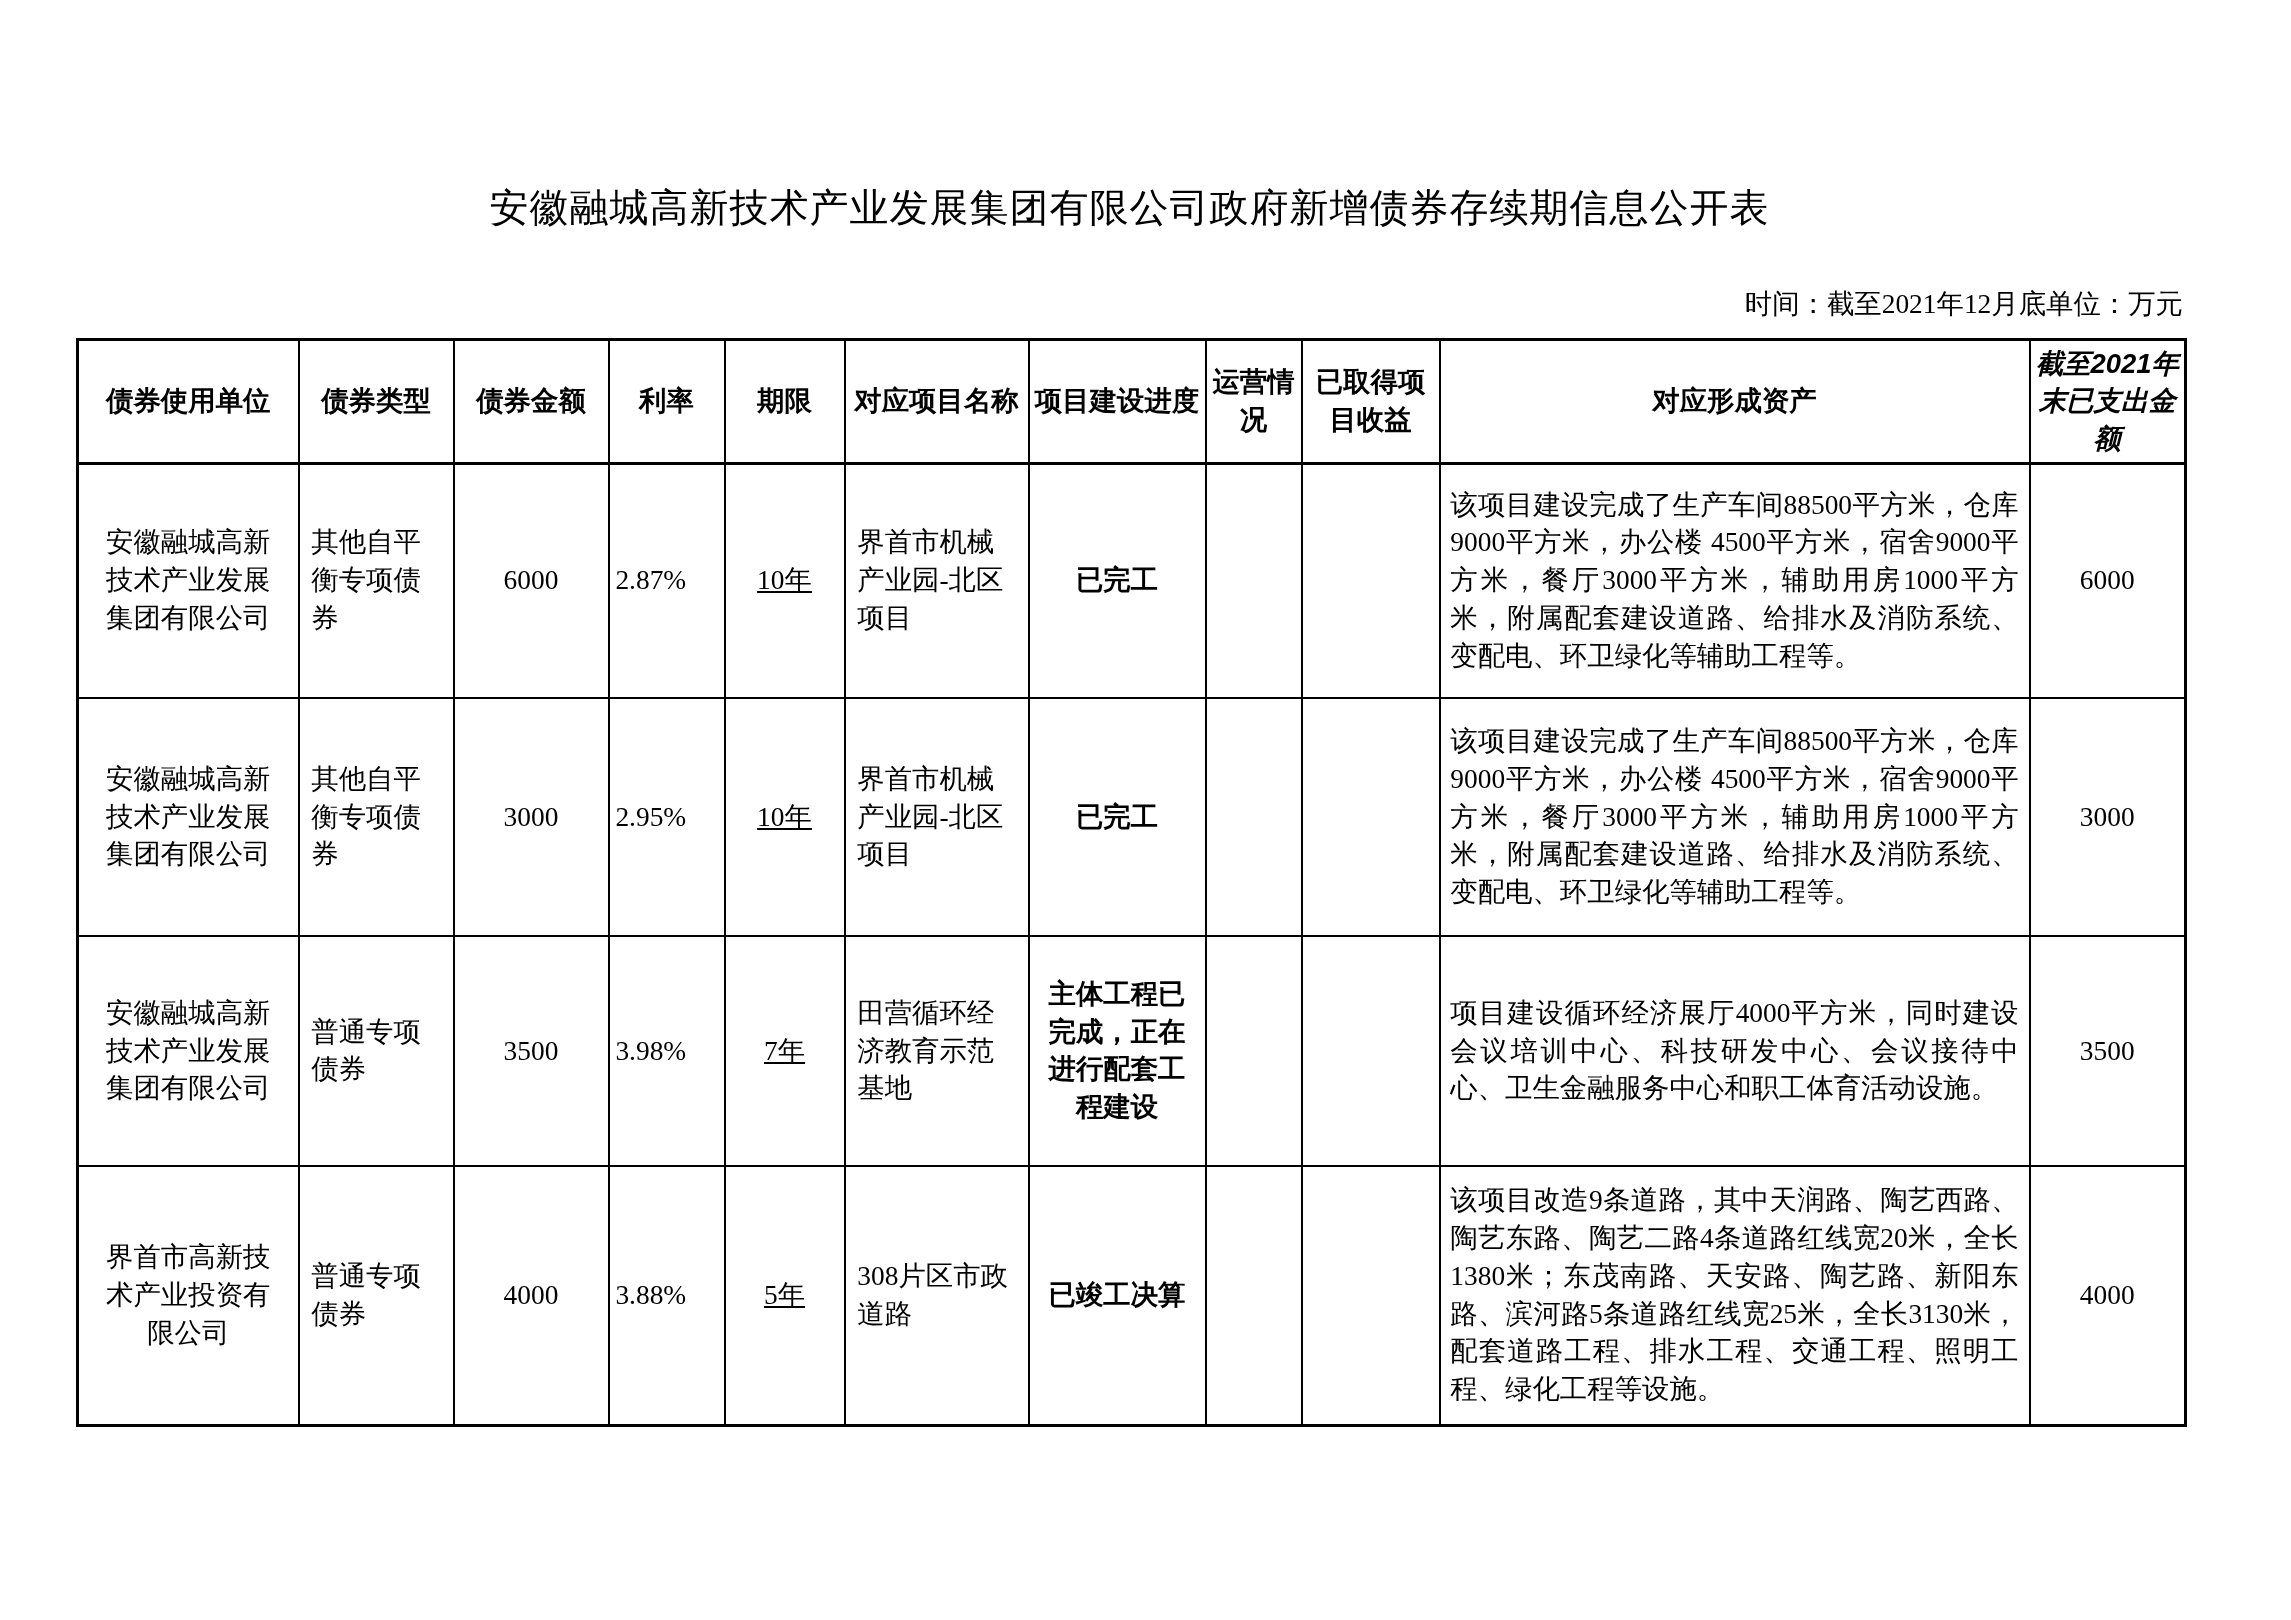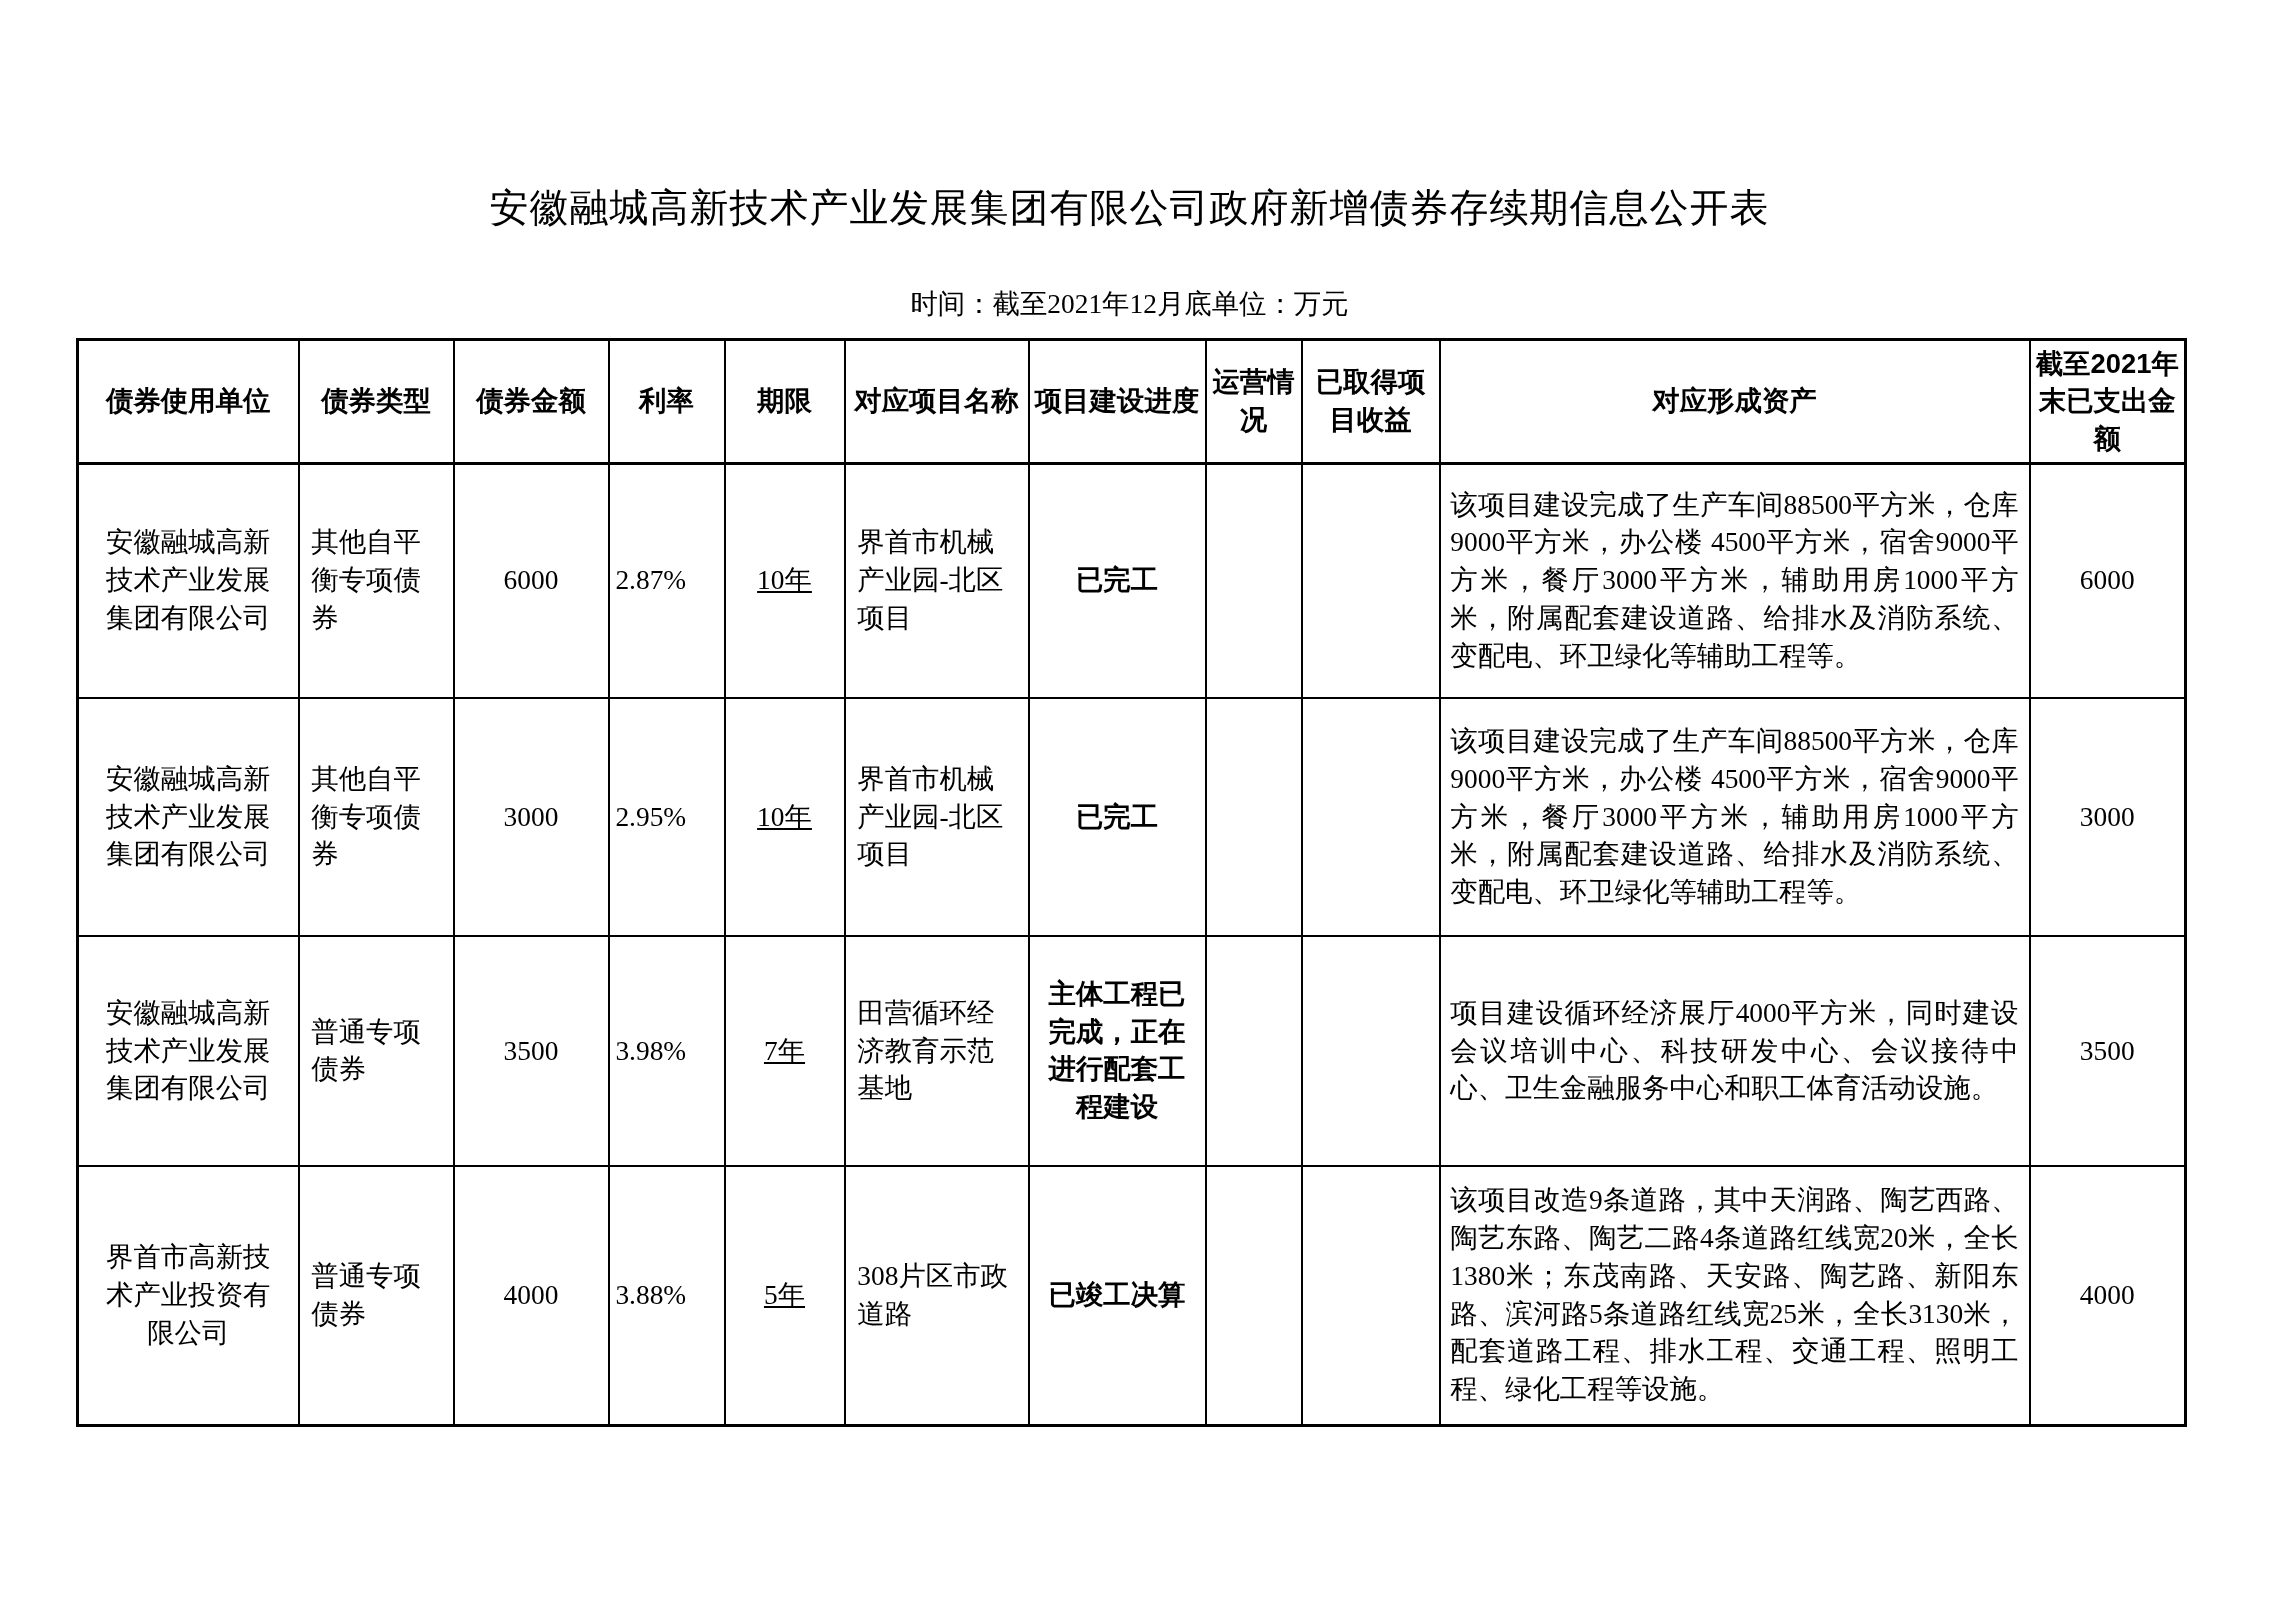--- a/index.html
+++ b/index.html
@@ -18,21 +18,21 @@
     font-family: "Liberation Sans", "DejaVu Sans", sans-serif;
     font-weight: normal;
     font-size: 39px;
     letter-spacing: 1px;
     white-space: nowrap;
   }
   .meta-row {
     width: 2107px;
     margin-top: 51px;
     display: flex;
-    justify-content: center;
+    justify-content: flex-end;
     align-items: flex-end;
     font-size: 27.4px;
   }
   table.bond-table {
     margin-top: 15.7px;
     width: 2107px;
     table-layout: fixed;
     border-collapse: collapse;
     border: 3.9px solid #000;
   }
@@ -55,21 +55,21 @@
   td.c1 { text-align: left;   padding: 3.9px 9.8px 3.9px 11.8px; margin-top: 40px; }
   td.c2 { text-align: center; padding: 3.9px 5.9px; }
   td.c3 { text-align: left; padding: 3.9px 5.9px; }
   td.c4 { text-align: center; padding: 3.9px 5.9px; text-decoration: underline; }
   td.c5 { text-align: left;   padding: 3.9px 7.8px 3.9px 11.8px; }
   td.c6 { text-align: center; padding: 3.9px 15.7px; font-weight: bold; }
   td.c7 { text-align: center; padding: 3.9px 3.9px; }
   td.c8 { text-align: center; padding: 3.9px 3.9px; }
   td.c9 { text-align: justify; text-justify: inter-character; padding: 3.9px 9.8px 3.9px 9.8px; }
   td.c10 { text-align: center; padding: 3.9px 5.9px; }
-  th.h10 { padding: 3.9px 7.8px; text-align: left; }
+  th.h10 { padding: 3.9px 7.8px; text-align: left; font-style: italic; }
   tr.hdr    { height: 121px; }
   tr.row-0  { height: 235px; }
   tr.row-1  { height: 238px; }
   tr.row-2  { height: 230px; }
   tr.row-3  { height: 259px; }
 </style>
 </head>
 <body>
 
 <div class="page">

